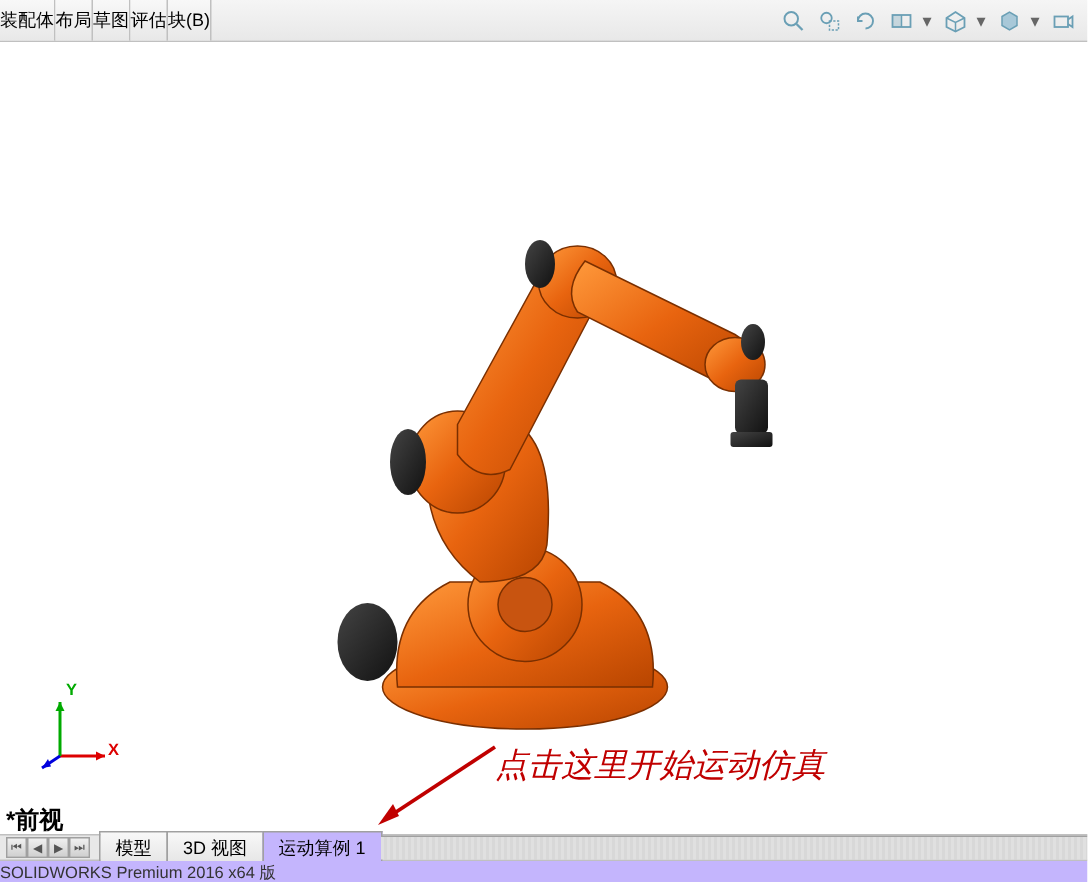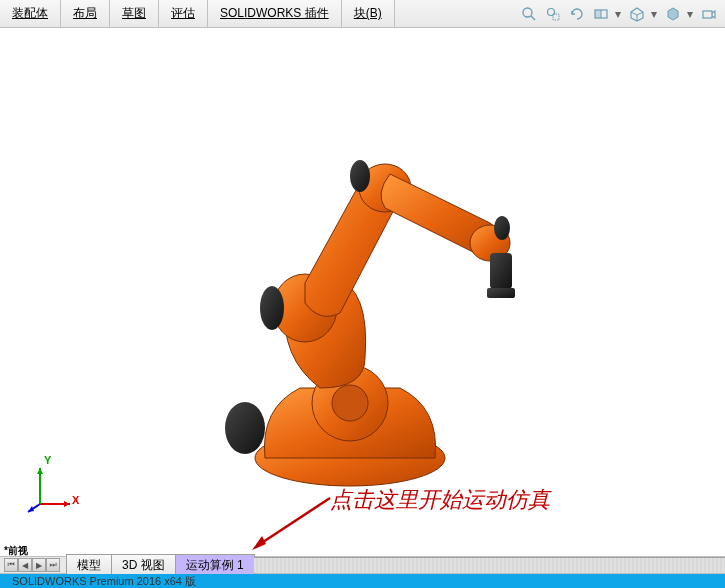--- a/index.html
+++ b/index.html
@@ -15,28 +15,27 @@
   
   
   .ribbon-tabs {
     display: flex;
     align-items: center;
     height: 28px;
     background: linear-gradient(#f5f5f5, #e8e8e8);
     border-bottom: 1px solid #c0c0c0;
   }
   .ribbon-tab {
-    padding: 4px 12px;
+    padding: 4px 0;
     border-right: 1px solid #c0c0c0;
     cursor: pointer;
     height: 100%;
     display: flex;
     align-items: center;
     background: linear-gradient(#f8f8f8, #e8e8e8);
-    text-decoration: underline;
   }
   
   .right-toolbar {
     margin-left: auto;
     display: flex;
     align-items: center;
     gap: 4px;
     padding-right: 6px;
   }
   .toolbar-icon {
@@ -88,40 +87,40 @@
     font-size: 11px;
     font-weight: bold;
   }
   .axis-y { color: #0a0; left: 24px; top: -2px; }
   .axis-x { color: #d00; left: 52px; top: 38px; }
   
   
   .annotation {
     position: absolute;
     left: 330px;
-    bottom: 29px;
+    bottom: 19px;
     font-family: "KaiTi", "STKaiti", serif;
     font-size: 22px;
     color: #c00000;
     font-style: italic;
   }
   .annotation-arrow {
     position: absolute;
     left: 248px;
     bottom: -8px;
     width: 90px;
     height: 60px;
   }
   
   
   .view-label-bar {
     position: absolute;
     bottom: 30px;
     left: 4px;
-    font-size: 10px;
+    font-size: 16px;
     font-weight: bold;
   }
   
   .bottom-tabs-bar {
     position: absolute;
     bottom: 14px;
     left: 0;
     right: 0;
     height: 18px;
     background: #e8e8e8;
@@ -168,35 +167,34 @@
     height: 16px;
     background: repeating-linear-gradient(90deg,#e0e0e0,#e0e0e0 2px,#d8d8d8 2px,#d8d8d8 4px);
   }
   
   .status-bar {
     position: absolute;
     bottom: 0;
     left: 0;
     right: 0;
     height: 14px;
-    padding-left: 12px;
+    padding-left: 0;
     font-size: 11px;
     color: #333;
-    background: #0ea5e9;
+    background: #c4b5fd;
   }
 </style>
 </head>
 <body>
 
 <div class="ribbon-tabs">
   <div class="ribbon-tab">装配体</div>
   <div class="ribbon-tab">布局</div>
   <div class="ribbon-tab">草图</div>
   <div class="ribbon-tab">评估</div>
-  <div class="ribbon-tab">SOLIDWORKS 插件</div>
   <div class="ribbon-tab">块(B)</div>
 
   <div class="right-toolbar">
     <div class="toolbar-icon">
       <svg viewBox="0 0 16 16">
           <circle cx="6.5" cy="6.5" r="4.5" fill="none" stroke="#6a9fb5" stroke-width="1.3"></circle>
           <line x1="10" y1="10" x2="14" y2="14" stroke="#6a9fb5" stroke-width="1.5"></line>
         </svg>
     </div>
     <div class="toolbar-icon">

